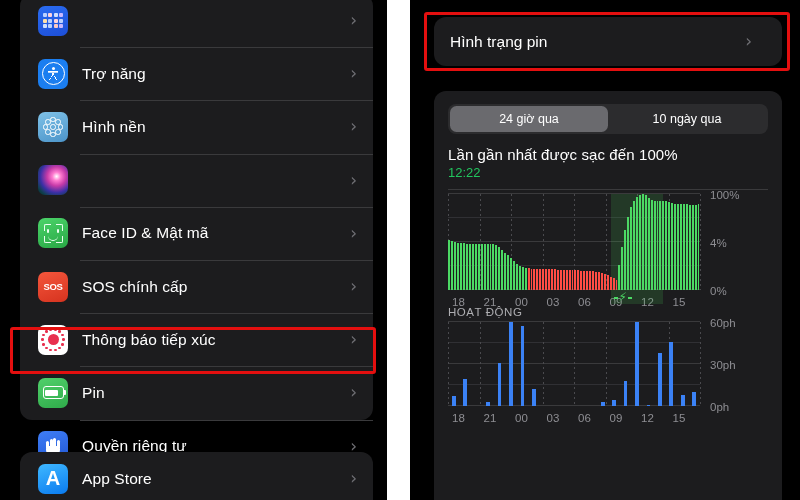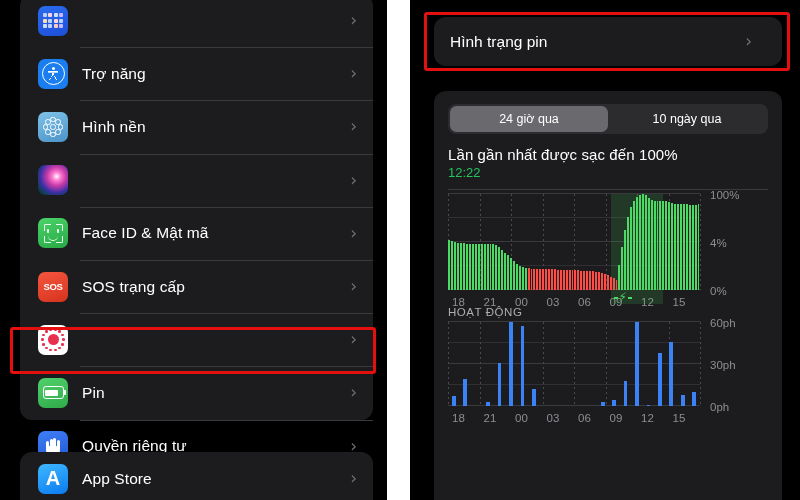--- a/index.html
+++ b/index.html
@@ -286,21 +286,21 @@
         </div>
         <div class="row-label">Face ID &amp; Mật mã</div>
         <div class="chev">›</div>
       </div>
 
       <div class="row">
         <div class="rowline"></div>
         <div class="app-icon ic-sos">
           <span>SOS</span>
         </div>
-        <div class="row-label">SOS trạng cấp</div>
+        <div class="row-label">SOS chính cấp</div>
         <div class="chev">›</div>
       </div>
 
       <div class="row">
         <div class="rowline"></div>
         <div class="app-icon ic-expo">
           <div class="dots" id="expoHost">
               <i style="left: 24.3px; top: 13.7px;"></i>
               <i style="left: 23.2503px; top: 18.2992px;"></i>
               <i style="left: 20.309px; top: 21.9874px;"></i>
@@ -311,20 +311,21 @@
               <i style="left: 3.1px; top: 13.7px;"></i>
               <i style="left: 4.14973px; top: 9.10083px;"></i>
               <i style="left: 7.09101px; top: 5.41259px;"></i>
               <i style="left: 11.3413px; top: 3.36576px;"></i>
               <i style="left: 16.0587px; top: 3.36576px;"></i>
               <i style="left: 20.309px; top: 5.41259px;"></i>
               <i style="left: 23.2503px; top: 9.10083px;"></i>
             </div>
           <div class="dot"></div>
         </div>
+        <div class="row-label">Thông báo tiếp xúc</div>
         <div class="chev">›</div>
       </div>
 
       <div class="row">
         <div class="rowline"></div>
         <div class="app-icon ic-batt">
           <div class="shell">
               <div class="fill"></div>
             </div>
         </div>

